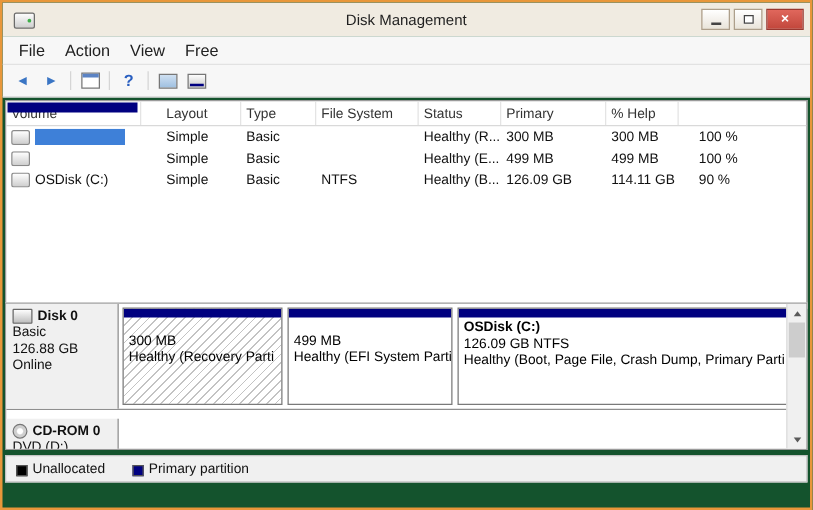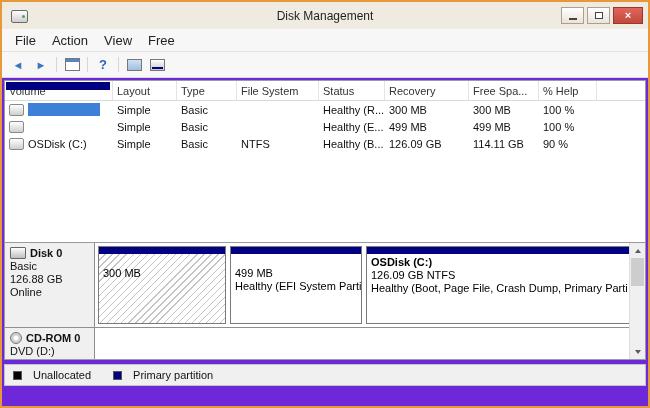--- a/index.html
+++ b/index.html
@@ -1,17 +1,17 @@
 <!DOCTYPE html>
 <html><head>
 <meta charset="utf-8">
 <style>
   html,body{margin:0;padding:0;}
   body{font-family:"Liberation Sans",sans-serif;background:#d6d6d6;}
-  .window{position:relative;width:650px;height:408px;background:#6d28d9;border:2px solid #e8973a;box-sizing:border-box;overflow:hidden;}
+  .window{position:relative;width:650px;height:408px;background:#14532d;border:2px solid #e8973a;box-sizing:border-box;overflow:hidden;}
 
   
   .titlebar{position:absolute;top:0;left:0;right:0;height:27px;background:#f0ebe1;display:flex;align-items:center;}
   .app-icon{position:absolute;left:9px;top:8px;width:15px;height:11px;border:1px solid #6b6b6b;border-radius:2px;background:linear-gradient(#fdfdfd,#cfcfcf);}
   .app-icon::after{content:"";position:absolute;right:2px;top:4px;width:3px;height:3px;border-radius:50%;background:#3fae49;}
   .title{flex:1;text-align:center;font-size:12px;color:#1f1f1f;}
   .controls{position:absolute;right:5px;top:5px;display:flex;gap:3px;}
   .wbtn{width:23px;height:17px;border:1px solid #ad9f8b;background:linear-gradient(#ffffff,#e9e4da);padding:0;display:flex;align-items:center;justify-content:center;font-family:"Liberation Sans",sans-serif;font-size:11px;line-height:1;color:#333;cursor:default;}
   .glyph-min{width:8px;height:2px;background:#444;margin-top:7px;}
   .glyph-max{width:8px;height:7px;border:1px solid #444;box-sizing:border-box;background:#fff;}
@@ -31,34 +31,34 @@
   .win-ico::before{content:"";position:absolute;left:0;top:0;right:0;height:3px;background:#5b83c4;}
   .mon-ico{width:13px;height:10px;border:1px solid #777;background:linear-gradient(#cfe0f2,#9fc0e0);}
   .drv-ico{width:13px;height:10px;border:1px solid #777;background:linear-gradient(#fdfdfd,#c8c8c8);position:relative;}
   .drv-ico::after{content:"";position:absolute;left:1px;bottom:1px;right:1px;height:2px;background:#000080;}
 
   
   .volume-pane{position:absolute;top:78px;left:2px;right:2px;height:167px;background:#fff;border:1px solid #9b9b9b;box-sizing:border-box;}
   .navy-redact{position:absolute;left:1px;top:1px;width:104px;height:8px;background:#000080;z-index:2;}
   .hrow{display:flex;height:19px;border-bottom:1px solid #d9d9d9;}
   .hcell{font-size:11px;color:#333;padding:4px 4px 0;border-right:1px solid #e4e4e4;box-sizing:border-box;white-space:nowrap;overflow:hidden;}
-  .c0{width:108px;flex:0 0 108px;} .c1{width:64px;flex:0 0 64px;} .c2{width:60px;flex:0 0 60px;}
+  .c0{width:108px;flex:0 0 108px;} .c1{width:64px;flex:0 0 64px;margin-left:16px;} .c2{width:60px;flex:0 0 60px;}
   .c3{width:82px;flex:0 0 82px;} .c4{width:66px;flex:0 0 66px;} .c5{width:84px;flex:0 0 84px;}
   .c6{width:70px;flex:0 0 70px;} .c7{width:58px;flex:0 0 58px;} .cfill{flex:1;border-right:none;}
   .vrow{display:flex;height:17px;align-items:center;font-size:11px;color:#111;}
   .cell{padding:0 4px;box-sizing:border-box;white-space:nowrap;overflow:hidden;}
   .volcell{display:flex;align-items:center;gap:4px;}
   .drive-icon{flex:0 0 auto;width:13px;height:10px;border:1px solid #8a8a8a;border-radius:2px;background:linear-gradient(#fefefe,#cfcfcf);}
   .redact-blue{width:72px;height:13px;background:#3e80d8;}
 
   
   .graph-pane{position:absolute;top:240px;left:2px;right:2px;height:118px;background:#fff;border:1px solid #9b9b9b;box-sizing:border-box;overflow:hidden;}
   .disk-row{display:flex;border-bottom:1px solid #8f8f8f;}
   .d0{height:84px;}
-  .cdrow{height:33px;border-bottom:none;}
+  .cdrow{height:33px;border-bottom:none;margin-top:7px;}
   .disk-label{width:90px;flex:0 0 90px;background:#f0f0f0;border-right:1px solid #8f8f8f;padding:4px 5px;box-sizing:border-box;font-size:11px;color:#111;}
   .dl-title{display:flex;align-items:center;gap:4px;font-weight:bold;margin-bottom:1px;}
   .hdd-icon{width:14px;height:10px;border:1px solid #666;background:linear-gradient(#fdfdfd,#bfbfbf);border-radius:1px;flex:0 0 auto;}
   .cd-icon{width:12px;height:12px;border:1px solid #777;border-radius:50%;background:radial-gradient(circle at 50% 50%, #ffffff 0 2px, #cfcfcf 3px);flex:0 0 auto;box-sizing:border-box;}
   .dl-line{line-height:13px;}
   .partitions{flex:1;display:flex;gap:4px;padding:3px;margin-right:16px;}
   .part{border:1px solid #7a7a7a;background:#fff;box-sizing:border-box;overflow:hidden;}
   .p1{width:128px;flex:0 0 128px;}
   .p2{width:132px;flex:0 0 132px;}
   .p3{flex:1;}
@@ -72,21 +72,21 @@
   .scrollbar{position:absolute;right:0;top:0;bottom:0;width:16px;background:#f0f0f0;border-left:1px solid #dcdcdc;z-index:3;box-sizing:border-box;}
   .sb-btn{position:absolute;left:0;width:15px;height:15px;display:flex;align-items:center;justify-content:center;}
   .sb-up{top:0;}
   .sb-down{bottom:0;}
   .sb-up::after{content:"";border-left:3px solid transparent;border-right:3px solid transparent;border-bottom:4px solid #5a5a5a;}
   .sb-down::after{content:"";border-left:3px solid transparent;border-right:3px solid transparent;border-top:4px solid #5a5a5a;}
   .sb-thumb{position:absolute;left:1px;top:15px;width:13px;height:28px;background:#cdcdcd;}
 
   
   .legend{position:absolute;top:362px;left:2px;right:2px;height:22px;background:#f0f0f0;border:1px solid #c4c4c4;display:flex;align-items:center;padding-left:8px;gap:22px;box-sizing:border-box;font-size:11px;color:#111;}
-  .legend-item{display:flex;align-items:center;gap:11px;}
+  .legend-item{display:flex;align-items:flex-end;gap:4px;}
   .swatch{width:9px;height:9px;border:1px solid #555;box-sizing:border-box;}
   .sw0{background:#000000;}
   .sw1{background:#000080;}
 </style>
 </head>
 <body>
 
 <div class="window">
 
   <div class="titlebar">
@@ -130,22 +130,21 @@
 
   <div class="volume-pane">
     <div class="navy-redact"></div>
 
     <div class="hrow">
       <div class="hcell c0">Volume</div>
       <div class="hcell c1">Layout</div>
       <div class="hcell c2">Type</div>
       <div class="hcell c3">File System</div>
       <div class="hcell c4">Status</div>
-      <div class="hcell c5">Recovery</div>
-      <div class="hcell c6">Free Spa...</div>
+      <div class="hcell c5">Primary</div>
       <div class="hcell c7">% Help</div>
       <div class="hcell cfill"></div>
     </div>
 
     <div class="vrow">
       <div class="cell c0 volcell">
         <span class="drive-icon"></span>
         <span class="redact-blue"></span>
       </div>
       <div class="cell c1">Simple</div>
@@ -196,20 +195,21 @@
         </div>
         <div class="dl-line">Basic</div>
         <div class="dl-line">126.88 GB</div>
         <div class="dl-line">Online</div>
       </div>
       <div class="partitions">
         <div class="part p1 hatched">
           <div class="part-top"></div>
           <div class="part-body pad-top">
             <div class="p-line">300 MB</div>
+            <div class="p-line">Healthy (Recovery Parti</div>
           </div>
         </div>
         <div class="part p2">
           <div class="part-top"></div>
           <div class="part-body pad-top">
             <div class="p-line">499 MB</div>
             <div class="p-line">Healthy (EFI System Partit</div>
           </div>
         </div>
         <div class="part p3">

